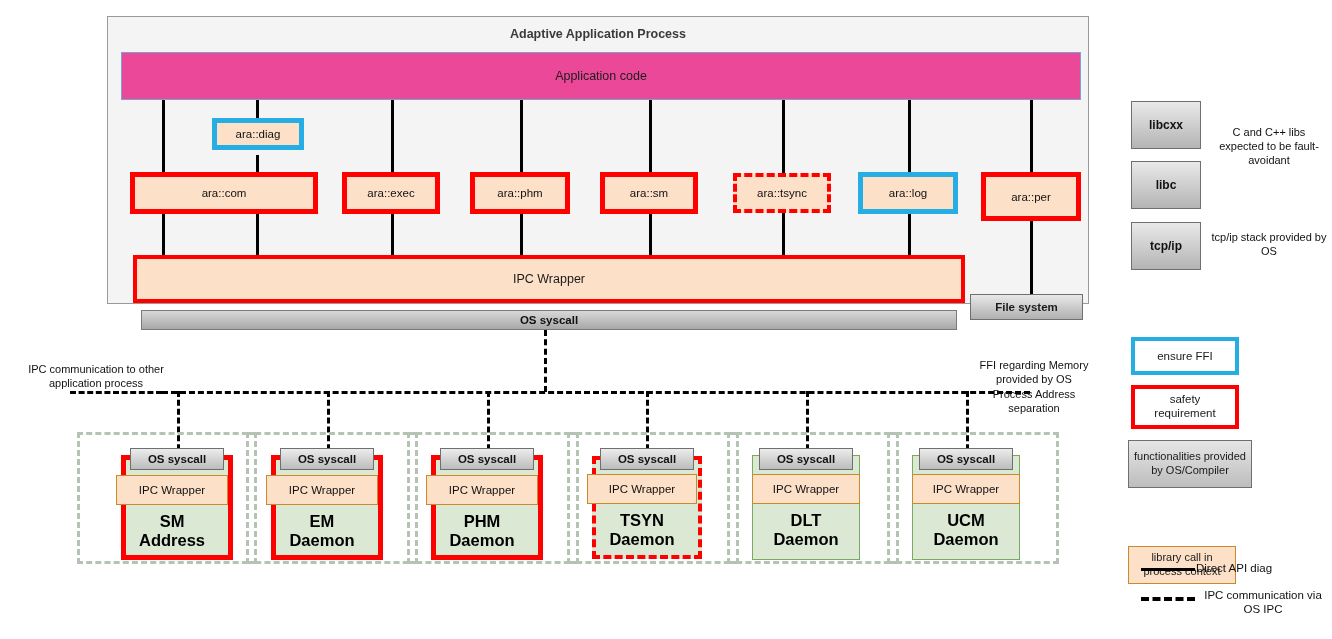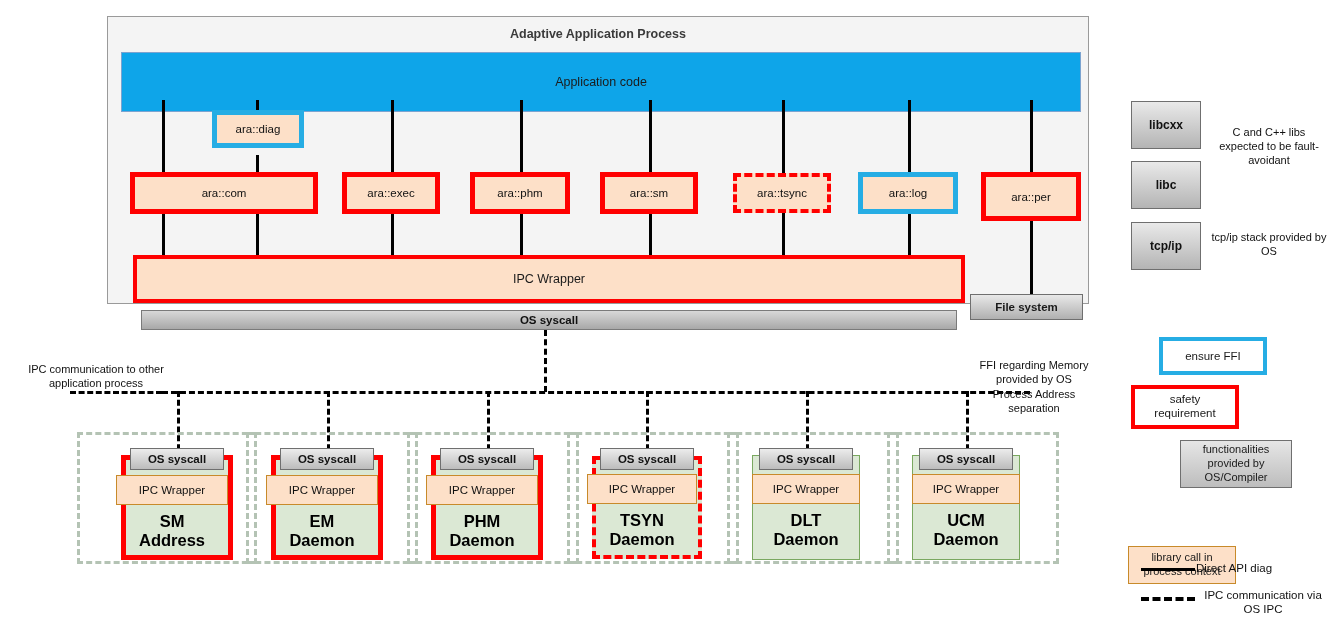--- a/index.html
+++ b/index.html
@@ -14,22 +14,22 @@
   
   #process-container{
     left:107px;top:16px;width:982px;height:288px;
     background:#f4f4f4;border:1px solid #9a9a9a;
   }
   #process-title{
     left:107px;top:24px;width:982px;height:20px;
     font-size:12.5px;font-weight:bold;color:#3a3a3a;
   }
   #app-code{
-    left:121px;top:52px;width:960px;height:60px;
-    background:#0ea5e9;border:1px solid #7ba3d0;
+    left:121px;top:52px;width:960px;height:48px;
+    background:#ec4899;border:1px solid #7ba3d0;
     font-size:12.5px;color:#1c1c1c;
   }
 
   
   .vline{background:#000000;width:3px;}
 
   
   .fbox{
     background:#fde0c8;
     font-size:11.5px;color:#111;
@@ -59,21 +59,21 @@
   }
 
   
   .graybox{
     background:linear-gradient(to bottom,#e9e9e9,#b4b4b4);
     border:1px solid #6f6f6f;font-size:12px;font-weight:bold;color:#111;
   }
   .legend-note{font-size:11px;line-height:1.25;color:#111;text-align:center;}
 
   
-  .leg-ffi{background:#ffffff;border:4px solid #26ade4;font-size:11.5px;margin-left:28px;}
+  .leg-ffi{background:#ffffff;border:4px solid #26ade4;font-size:11.5px;}
   .leg-safety{background:#ffffff;border:4px solid #ff0000;font-size:11.5px;line-height:1.2;}
   .leg-os{background:linear-gradient(to bottom,#e6e6e6,#bdbdbd);border:1px solid #6f6f6f;font-size:11px;line-height:1.25;}
   .leg-lib{background:#fde0c8;border:1px solid #c88a2a;font-size:11px;line-height:1.25;margin-top:44px;}
 
   
   .group-dashed{
     border:3px dashed #b4c3b4;background:transparent;
   }
   .daemon-outer{ background:#dbe8d4; }
   .daemon-outer.safety{border:5px solid #ff0000;}
@@ -117,21 +117,21 @@
 
 <div class="abs vline" style="left:162px;top:212px;height:48px;"></div>
 <div class="abs vline" style="left:256px;top:212px;height:48px;"></div>
 <div class="abs vline" style="left:391px;top:212px;height:48px;"></div>
 <div class="abs vline" style="left:520px;top:212px;height:48px;"></div>
 <div class="abs vline" style="left:649px;top:212px;height:48px;"></div>
 <div class="abs vline" style="left:782px;top:212px;height:48px;"></div>
 <div class="abs vline" style="left:908px;top:212px;height:48px;"></div>
 <div class="abs vline" style="left:1030px;top:212px;height:84px;"></div>
 
-<div class="abs ctr fbox ffi" style="left:212px;top:110px;width:92px;height:38px;">ara::diag</div>
+<div class="abs ctr fbox ffi" style="left:212px;top:118px;width:92px;height:32px;">ara::diag</div>
 <div class="abs ctr fbox safety" style="left:130px;top:172px;width:188px;height:42px;">ara::com</div>
 <div class="abs ctr fbox safety" style="left:342px;top:172px;width:98px;height:42px;">ara::exec</div>
 <div class="abs ctr fbox safety" style="left:470px;top:172px;width:100px;height:42px;">ara::phm</div>
 <div class="abs ctr fbox safety" style="left:600px;top:172px;width:98px;height:42px;">ara::sm</div>
 <div class="abs ctr fbox dashedsafety" style="left:733px;top:173px;width:98px;height:40px;">ara::tsync</div>
 <div class="abs ctr fbox ffi" style="left:858px;top:172px;width:100px;height:42px;">ara::log</div>
 <div class="abs ctr fbox safety" style="left:981px;top:172px;width:100px;height:49px;">ara::per</div>
 
 <div class="abs ctr" id="ipc-wrapper-main">IPC Wrapper</div>
 <div class="abs ctr" id="os-syscall-main">OS syscall</div>
@@ -139,21 +139,21 @@
 
 <div class="abs ctr graybox" style="left:1131px;top:101px;width:70px;height:48px;">libcxx</div>
 <div class="abs ctr graybox" style="left:1131px;top:161px;width:70px;height:48px;">libc</div>
 <div class="abs ctr graybox" style="left:1131px;top:222px;width:70px;height:48px;">tcp/ip</div>
 <div class="abs legend-note" style="left:1210px;top:126px;width:118px;">C and C++ libs expected to be fault-avoidant</div>
 <div class="abs legend-note" style="left:1210px;top:231px;width:118px;">tcp/ip stack provided by OS</div>
 
 <div class="abs ctr leg-ffi" style="left:1131px;top:337px;width:108px;height:38px;">ensure FFI</div>
 <div class="abs ctr leg-safety" style="left:1131px;top:385px;width:108px;height:44px;white-space:pre-line;">safety
 requirement</div>
-<div class="abs ctr leg-os" style="left:1180px;top:440px;width:112px;height:48px;padding:16px 4px;">functionalities provided by OS/Compiler</div>
+<div class="abs ctr leg-os" style="left:1128px;top:440px;width:124px;height:48px;padding:16px 4px;">functionalities provided by OS/Compiler</div>
 <div class="abs ctr leg-lib" style="left:1128px;top:502px;width:108px;height:38px;padding:0 4px;">library call in process context</div>
 
 <div class="abs legend-line-solid" style="left:1141px;top:568px;width:54px;"></div>
 <div class="abs legend-txt" style="left:1196px;top:562px;width:132px;">Direct API diag</div>
 <div class="abs legend-line-dash" style="left:1141px;top:597px;width:54px;"></div>
 <div class="abs legend-txt" style="left:1196px;top:588px;width:134px;text-align:center;line-height:1.25;">IPC communication via OS IPC</div>
 
 <div class="abs dash-v" style="left:544px;top:330px;height:62px;"></div>
 
 <div class="abs dash-h" style="left:162px;top:391px;width:868px;"></div>

